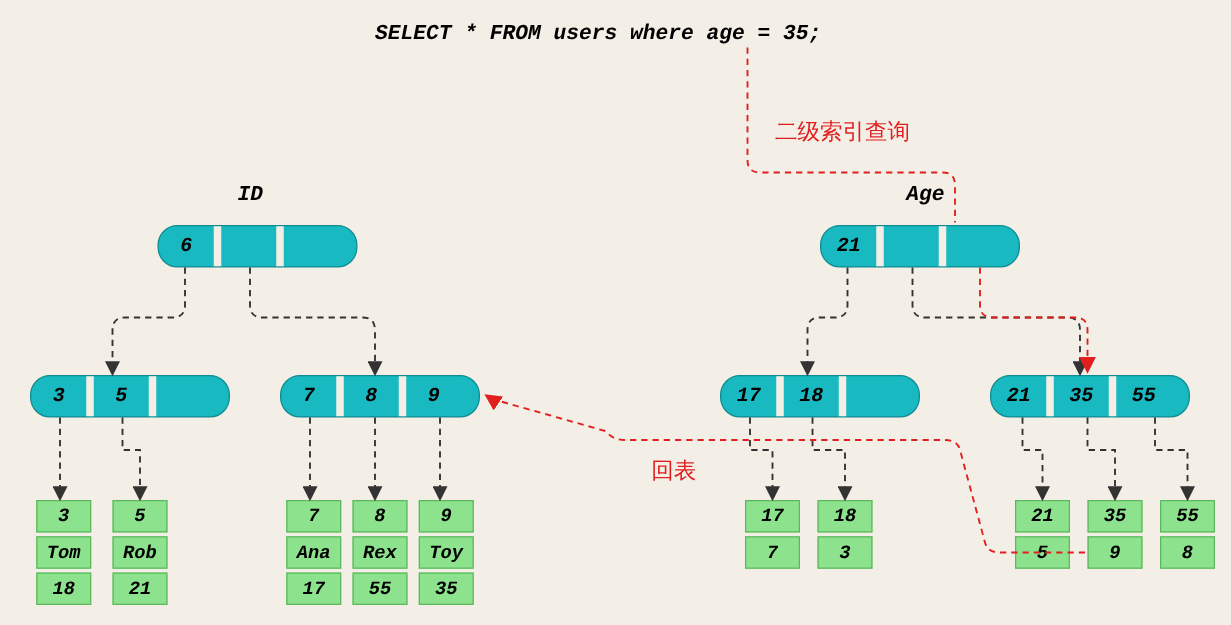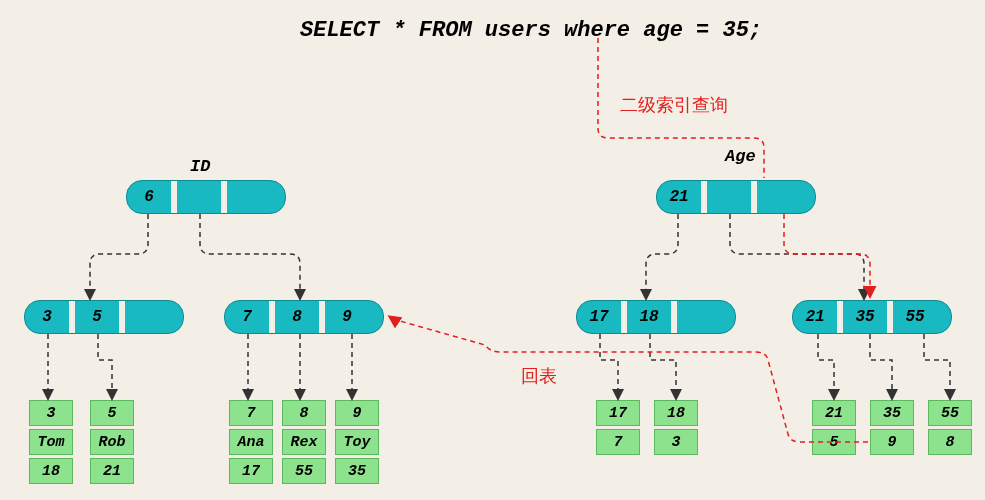--- a/index.html
+++ b/index.html
@@ -9,21 +9,21 @@
     background: #f3efe6;
     font-family: "Courier New", monospace;
     font-style: italic;
     position: relative;
     overflow: hidden;
   }
   .sql {
     position: absolute;
     top: 18px;
     left: 300px;
-    font-size: 22px;
+    font-size: 17px;
     font-weight: bold;
     font-style: italic;
   }
   .tree-label {
     position: absolute;
     font-size: 17px;
     font-weight: bold;
   }
   .node {
     position: absolute;
@@ -93,21 +93,21 @@
     stroke-width: 1.5;
     stroke-dasharray: 5,4;
     fill: none;
   }
 </style>
 </head>
 <body>
 
 <div class="sql">SELECT * FROM users where age = 35;</div>
 
-<div class="tree-label" style="left:190px; top:147px;margin-top:10px;">ID</div>
+<div class="tree-label" style="left:190px; top:147px;">ID</div>
 <div class="tree-label" style="left:725px; top:147px;font-style:italic;">Age</div>
 
 <div class="anno" style="left:620px; top:93px;">二级索引查询</div>
 <div class="anno" style="left:521px; top:364px;">回表</div>
 
 <div class="node" style="left:126px; top:180px; width:160px;">
   <div class="cell" style="width:44px;">6</div>
   <div class="sep"></div>
   <div class="cell" style="width:44px;"></div>
   <div class="sep"></div>

